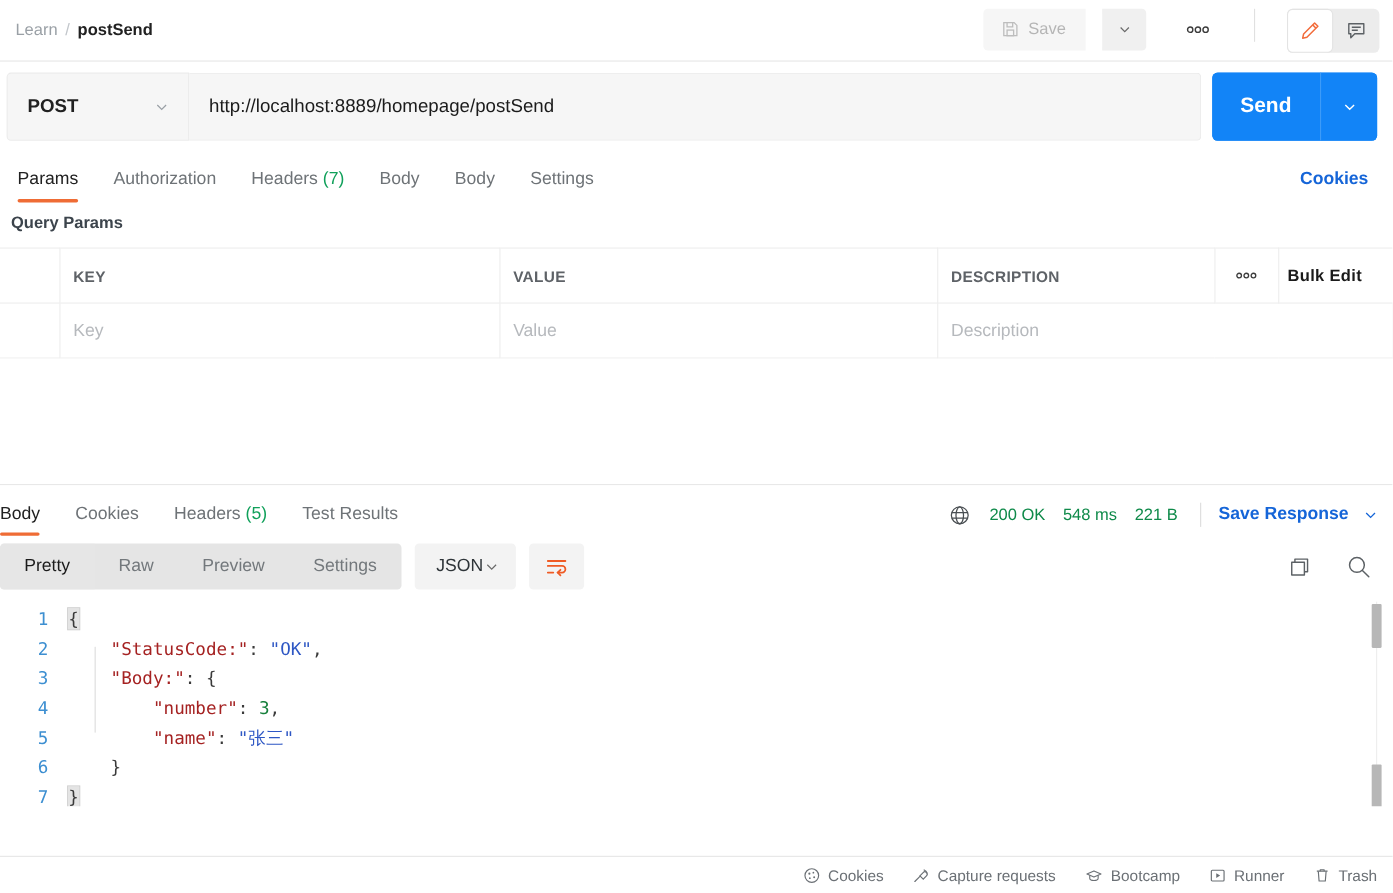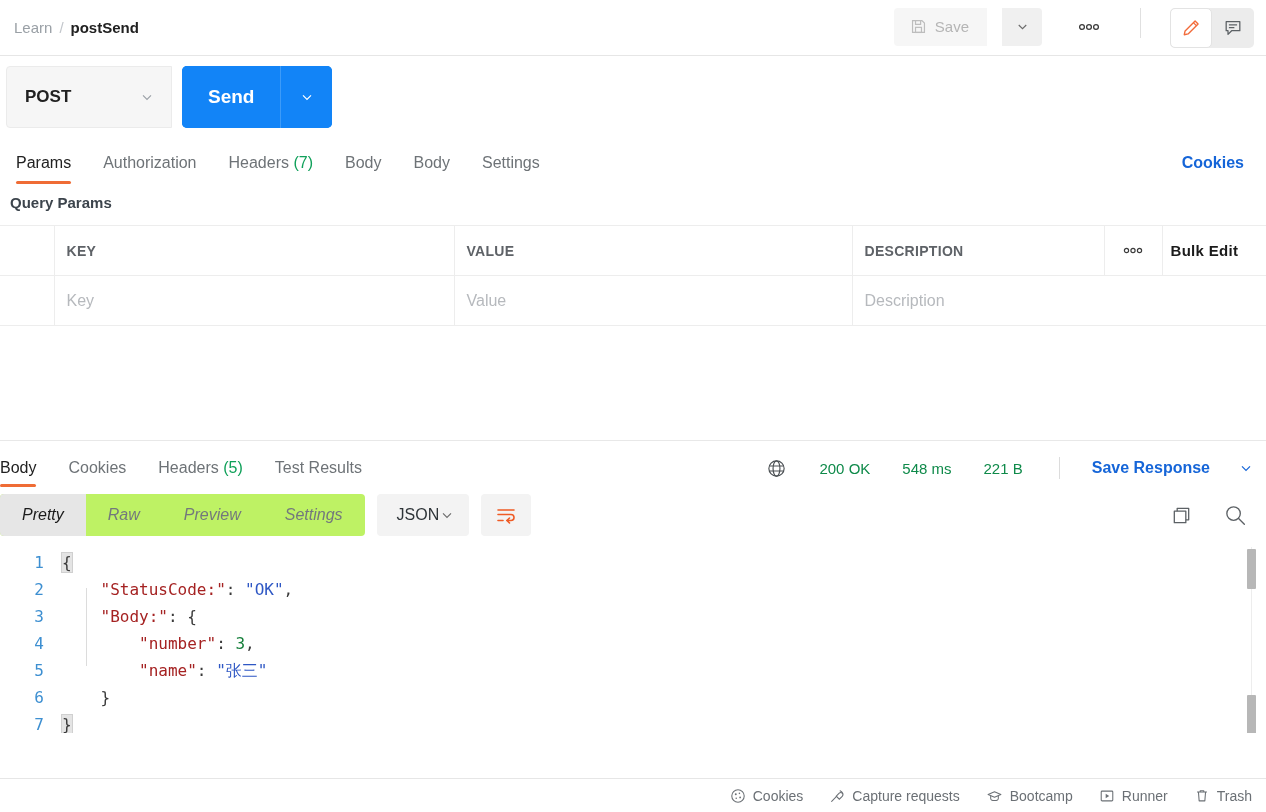--- a/index.html
+++ b/index.html
@@ -137,30 +137,30 @@
   }
   .rtab {
     font-size: 16px; color: #6e7377; padding: 0 16px 10px 0;
     margin-right: 16px; position: relative; cursor: pointer; white-space: nowrap;
   }
   .rtab.active { color: #212121; }
   .rtab.active::after {
     content: ""; position: absolute; left: 0; right: 16px; bottom: 0;
     height: 3px; background: #ef6c35; border-radius: 2px;
   }
-  .resp-meta { margin-left: auto; display: flex; align-items: center; gap: 16px; padding-bottom: 8px; }
+  .resp-meta { margin-left: auto; display: flex; align-items: center; gap: 0; padding-bottom: 8px; }
   .meta-item { font-size: 15px; color: #0f8a4a; margin-left: 16px; }
   .meta-div { width: 1px; height: 22px; background: #dcdcdc; margin: 0 16px 0 20px; }
   .save-resp { color: #1565d8; font-size: 16px; font-weight: bold; cursor: pointer; }
   .save-resp-caret { margin-left: 12px; color: #1565d8; cursor: pointer; display: inline-flex; }
 
   
   .fmtbar { display: flex; align-items: center; height: 56px; padding: 0 12px 0 0; }
   .seg {
-    display: flex; background: #bef264; border-radius: 4px; overflow: hidden; height: 42px; font-style: italic;
+    display: flex; background: #e5e5e5; border-radius: 4px; overflow: hidden; height: 42px;
   }
   .seg-item {
     display: flex; align-items: center; padding: 0 22px;
     font-size: 16px; color: #73787c; cursor: pointer;
   }
   .seg-item.active { background: #e6e6e6; color: #1b1b1b; }
   .json-sel {
     margin-left: 12px; height: 42px; background: #f3f3f3; border-radius: 4px;
     display: flex; align-items: center; padding: 0 14px 0 20px; gap: 0;
     font-size: 16px; color: #2e3438; cursor: pointer;
@@ -273,20 +273,23 @@
 
 <div class="urlbar">
   <div class="method-box">
     <span class="method-label">POST</span>
     <span>
       <svg width="16" height="16" viewBox="0 0 20 20" fill="none" stroke="#9aa0a6" stroke-width="1.4">
           <path d="M5 8l5 5 5-5"></path>
         </svg>
     </span>
   </div>
+  <div class="url-box">
+    <span>http://localhost:8889/homepage/postSend</span>
+  </div>
   <div class="send-wrap">
     <button class="send-btn">Send</button>
     <button class="send-caret">
       <span>
         <svg width="16" height="16" viewBox="0 0 20 20" fill="none" stroke="#ffffff" stroke-width="1.6">
             <path d="M5 8l5 5 5-5"></path>
           </svg>
       </span>
     </button>
   </div>

